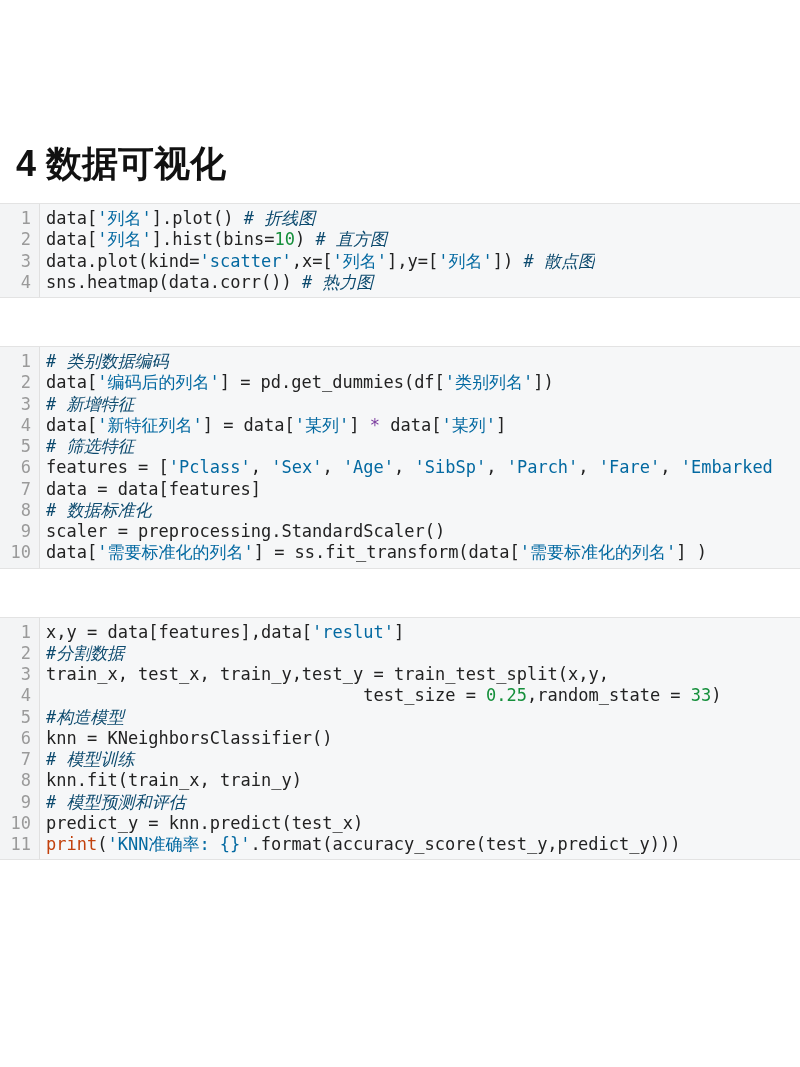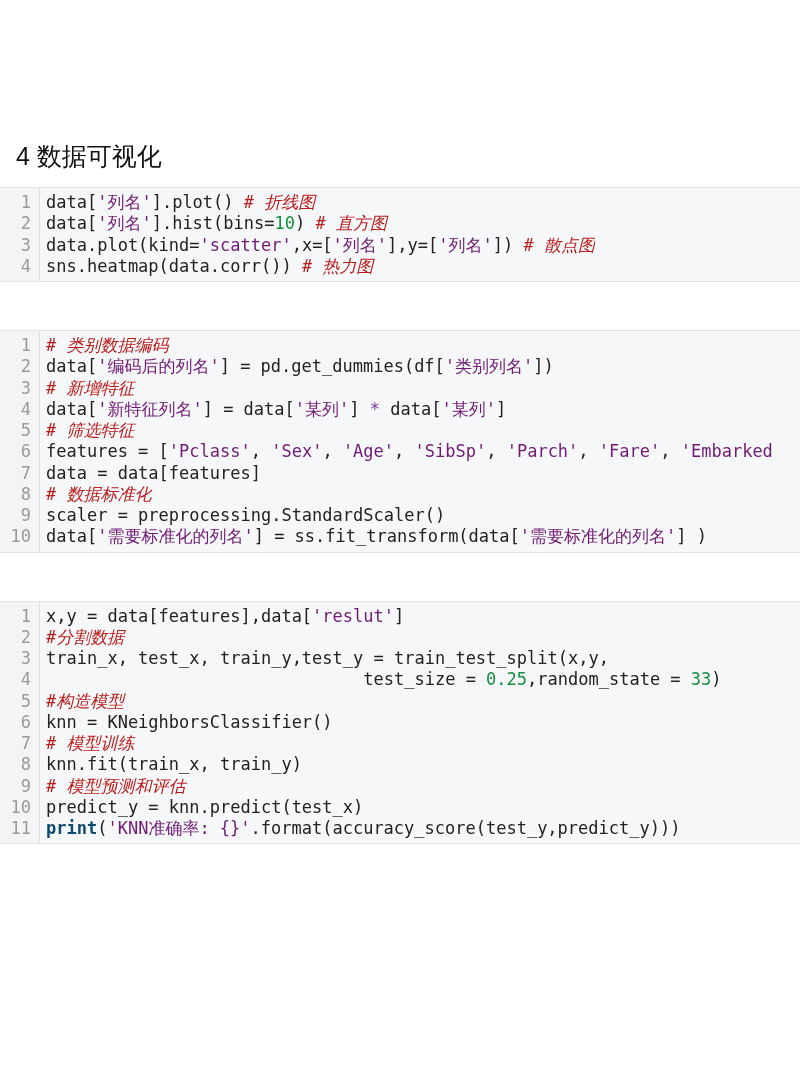--- a/index.html
+++ b/index.html
@@ -10,22 +10,22 @@
     height: 1067px;
     overflow: hidden;
   }
   .page {
     padding: 140px 0 0 0;
   }
   .section {
     margin-bottom: 48px;
   }
   .section-heading {
-    font-size: 25px;
-    font-weight: 400;
+    font-size: 36px;
+    font-weight: 700;
     color: #111;
     padding: 0 0 14px 16px;
   }
   .code-block {
     background: #f6f7f8;
     border: 1px solid #e3e3e3;
     border-left: none;
     border-right: none;
     font-family: "SFMono-Regular", Consolas, "DejaVu Sans Mono", Menlo, monospace;
     font-size: 17px;
@@ -43,24 +43,24 @@
     min-width: 40px;
   }
   .gutter .ln { display:block; height: 1.25em; }
   .code {
     padding: 4px 0 4px 6px;
     white-space: pre;
     color: #222;
     overflow: hidden;
   }
   .code-line { display:block; height: 1.25em; }
-  .tok-str   { color: #701a75; }       
+  .tok-str   { color: #0369a1; }       
   .tok-num   { color: #158f3b; }       
-  .tok-cmt   { color: #b91c1c; font-style: italic; } 
-  .tok-kw    { color: #0c4a6e; font-weight: 700; }   
+  .tok-cmt   { color: #0c4a6e; font-style: italic; } 
+  .tok-kw    { color: #c2410c; font-weight: 400; }   
   .tok-op    { color: #7a3b9e; }
 </style>
 </head>
 <body>
 
 <div class="page">
   <div id="sections-root">
       <div class="section">
         <div class="section-heading"><span>4</span>  <span>数据可视化</span></div>
         <div class="code-block">

